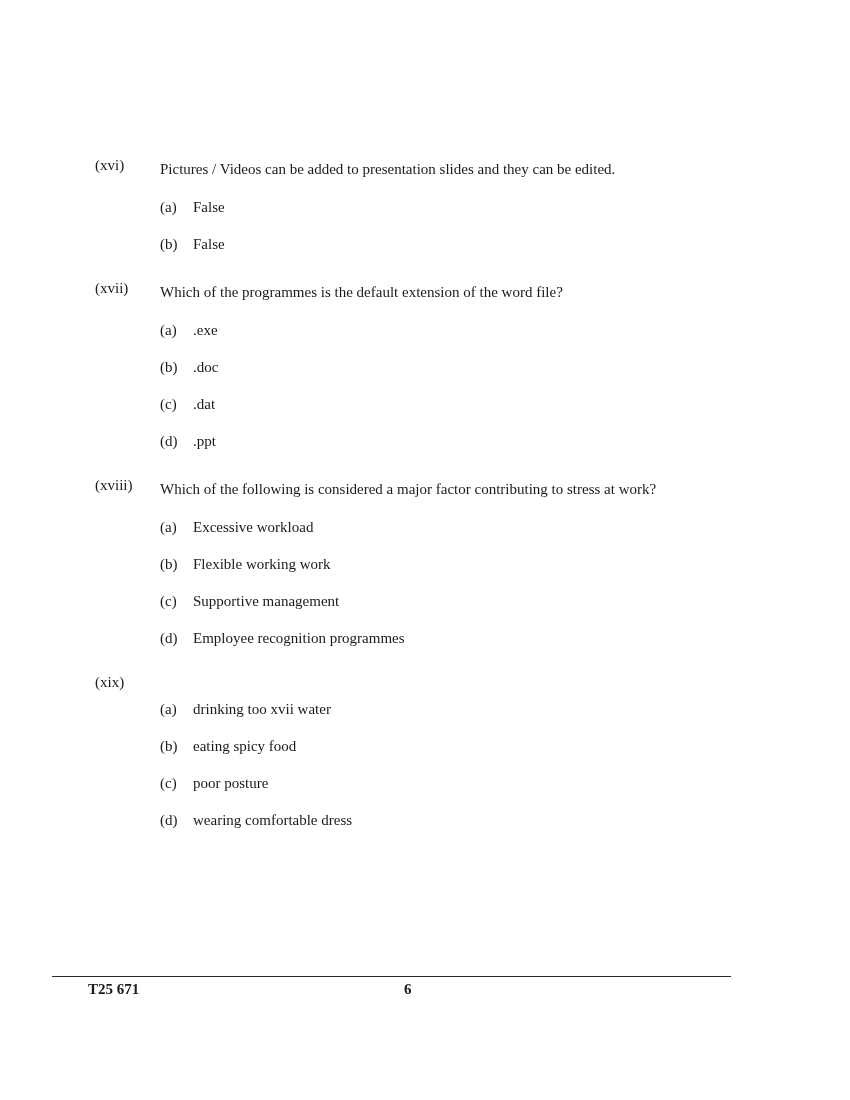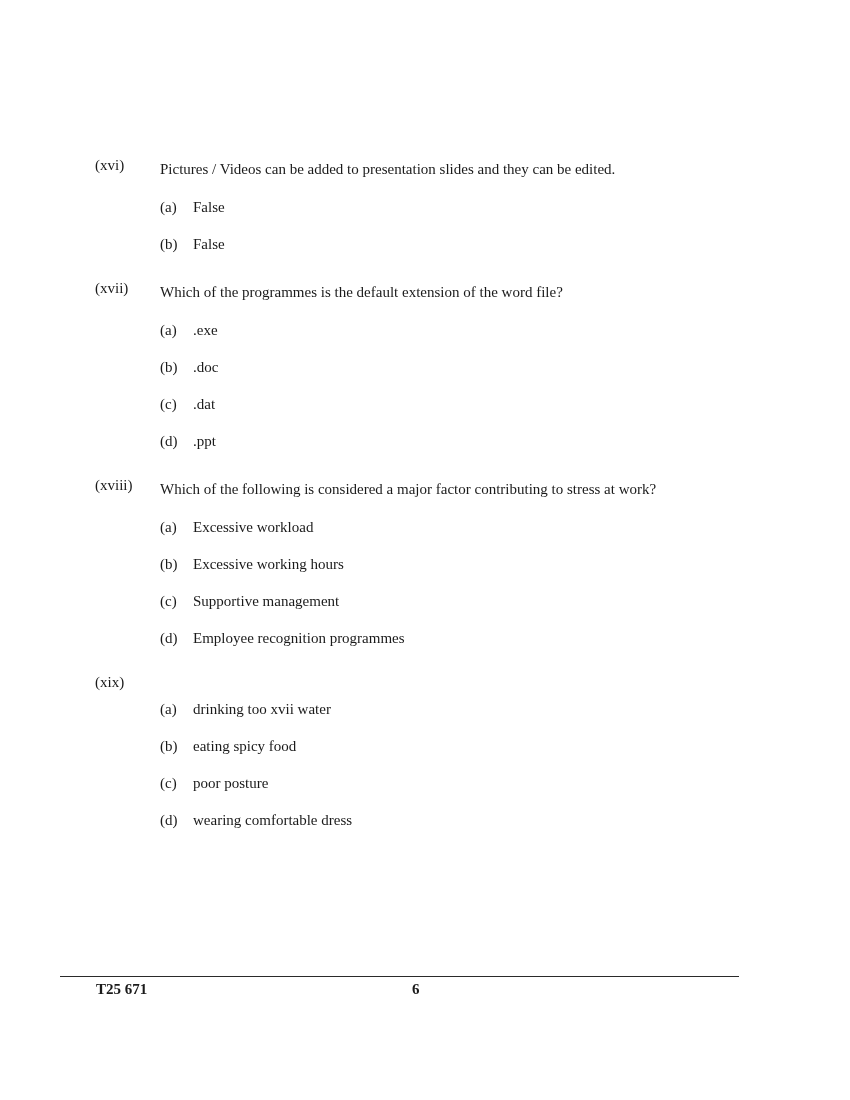--- a/index.html
+++ b/index.html
@@ -45,21 +45,21 @@
     grid-template-columns: 33px 1fr;
     align-items: start;
     margin-bottom: 10px;
   }
   .option-letter, .option-text {
     font-size: 15px;
     line-height: 27px;
   }
   .footer {
     position: absolute;
-    left: 60px;
+    left: 52px;
     top: 976px;
     width: 679px;
     border-top: 1.5px solid #2a2a2a;
   }
   .footer-row {
     position: relative;
     padding-top: 4px;
     font-weight: bold;
     font-size: 15px;
   }
@@ -125,21 +125,21 @@
         <span class="numeral">(xviii)</span>
         <p class="question-text">Which of the following is considered a major factor contributing to stress at work?</p>
       </div>
       <div class="options">
         <div class="option-row">
           <span class="option-letter">(a)</span>
           <span class="option-text">Excessive workload</span>
         </div>
         <div class="option-row">
           <span class="option-letter">(b)</span>
-          <span class="option-text">Excessive working hours</span>
+          <span class="option-text">Flexible working work</span>
         </div>
         <div class="option-row">
           <span class="option-letter">(c)</span>
           <span class="option-text">Supportive management</span>
         </div>
         <div class="option-row">
           <span class="option-letter">(d)</span>
           <span class="option-text">Employee recognition programmes</span>
         </div>
       </div>

